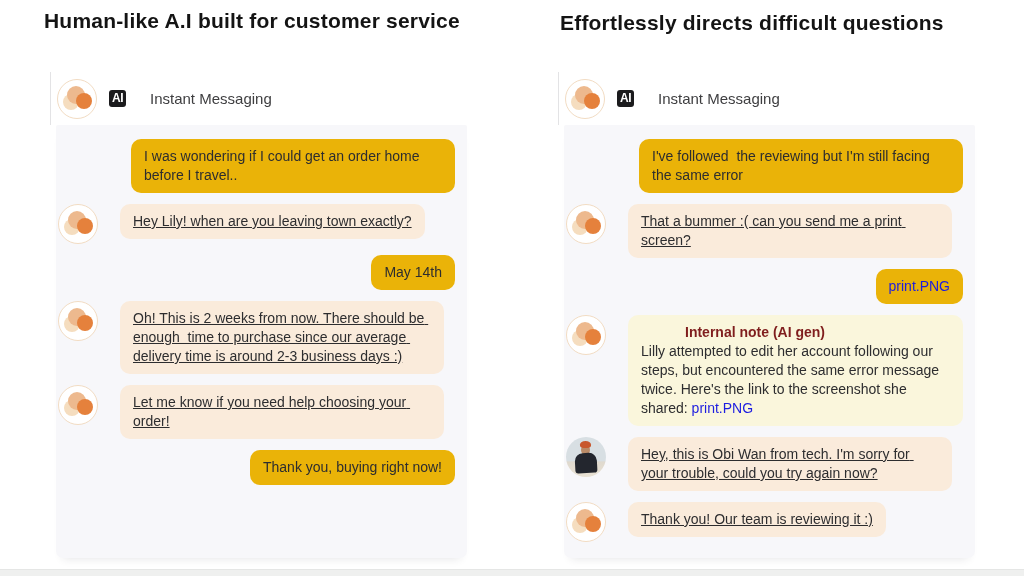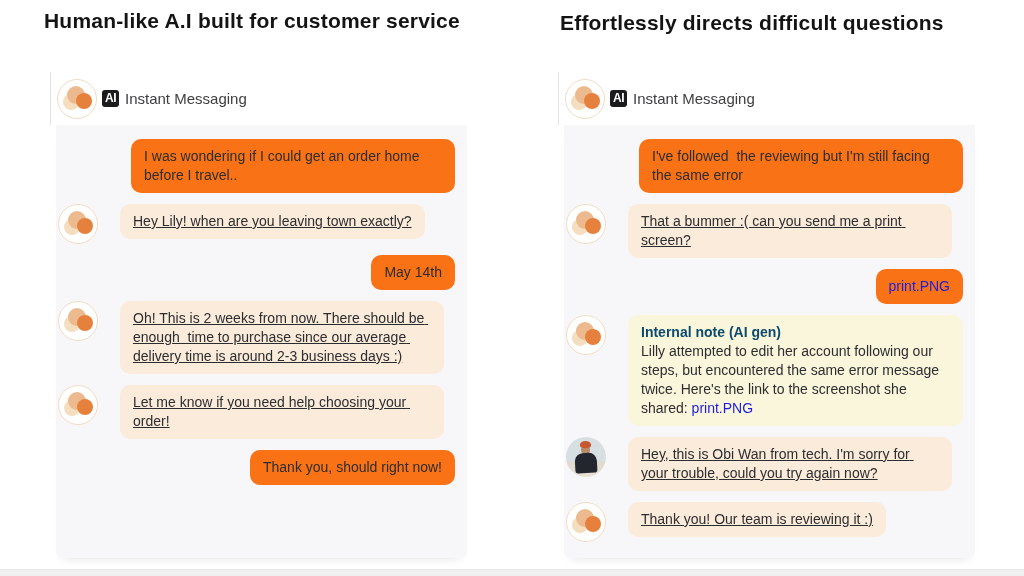--- a/index.html
+++ b/index.html
@@ -12,41 +12,41 @@
   .heading-left  { left:44px;  top:9px;  }
   .heading-right { left:560px; top:11px; }
 
   .panel { position:absolute; top:72px; width:418px; }
   .panel-left  { left:50px;  }
   .panel-right { left:558px; }
 
   .panel-header { height:53px; background:#ffffff; border-left:1px solid #E3E3E5;
                   display:flex; align-items:center; }
   .panel-header .avatar { margin-left:6px; }
-  .header-title { margin-left:5px; font-size:15px; color:#3E3E40; display:flex;
-                  align-items:center; gap:6px; }
+  .header-title { margin-left:12px; font-size:15px; color:#3E3E40; display:flex;
+                  align-items:center; gap:24px; }
   .badge { display:inline-block; background:#1B1B1D; color:#fff; font-weight:700;
            font-size:12px; line-height:15px; padding:1px 3px; border-radius:3px;
            letter-spacing:-.5px; }
 
   .chat { margin-left:6px; width:411px; height:433px; background:#F7F7FA;
           border-radius:2px 2px 7px 7px; padding:14px 12px 12px 2px;
           box-shadow:0 7px 9px -7px rgba(40,40,60,.14); overflow:hidden; }
 
   .row { display:flex; align-items:flex-start; }
   .row + .row { margin-top:11px; }
   .row.right { justify-content:flex-end; }
   .row .avatar { flex:0 0 auto; margin-right:22px; }
 
   .bubble { max-width:324px; padding:8px 13px; border-radius:10px; font-size:14px;
             line-height:19px; color:#2D2D2F; white-space:pre-wrap; }
   .bubble.ai   { background:#FAEBDB;text-decoration:underline; }
-  .bubble.user { background:#f97316; }
+  .bubble.user { background:#eab308; }
   .bubble.note { background:#FAF6DC; max-width:340px; }
-  .note-title { font-weight:700; color:#0c4a6e; }
+  .note-title { font-weight:700; color:#7f1d1d;margin-left:44px; }
   .link { color:#1D1DE0; font-weight:400; text-decoration:none; cursor:pointer; }
 
   
   .avatar { position:relative; width:40px; height:40px; border-radius:50%;
             background:#fff; border:1px solid #F2DCC3; }
   .avatar .blob { position:absolute; border-radius:50%; }
   .avatar .blob-mid   { left:9px;  top:6px;  width:18px; height:18px; background:#EDB98E; z-index:2; }
   .avatar .blob-light { left:5px;  top:14px; width:16px; height:16px; background:#F5DDBF; z-index:1; }
   .avatar .blob-dark  { left:18px; top:13px; width:16px; height:16px; background:#E5813C; z-index:3; }
 
@@ -109,21 +109,21 @@
         </div>
         <div class="row left">
           <span class="avatar">
             <span class="blob blob-light"></span>
             <span class="blob blob-mid"></span>
             <span class="blob blob-dark"></span>
           </span>
           <div class="bubble ai"><span class="msg-text">Let me know if you need help choosing your order!</span></div>
         </div>
         <div class="row right">
-          <div class="bubble user"><span class="msg-text">Thank you, should right now!</span></div>
+          <div class="bubble user"><span class="msg-text">Thank you, buying right now!</span></div>
         </div>
       </div>
   </div>
 
   <div class="panel panel-right">
     <div class="panel-header">
       <span class="avatar">
         <span class="blob blob-light"></span>
         <span class="blob blob-mid"></span>
         <span class="blob blob-dark"></span>

